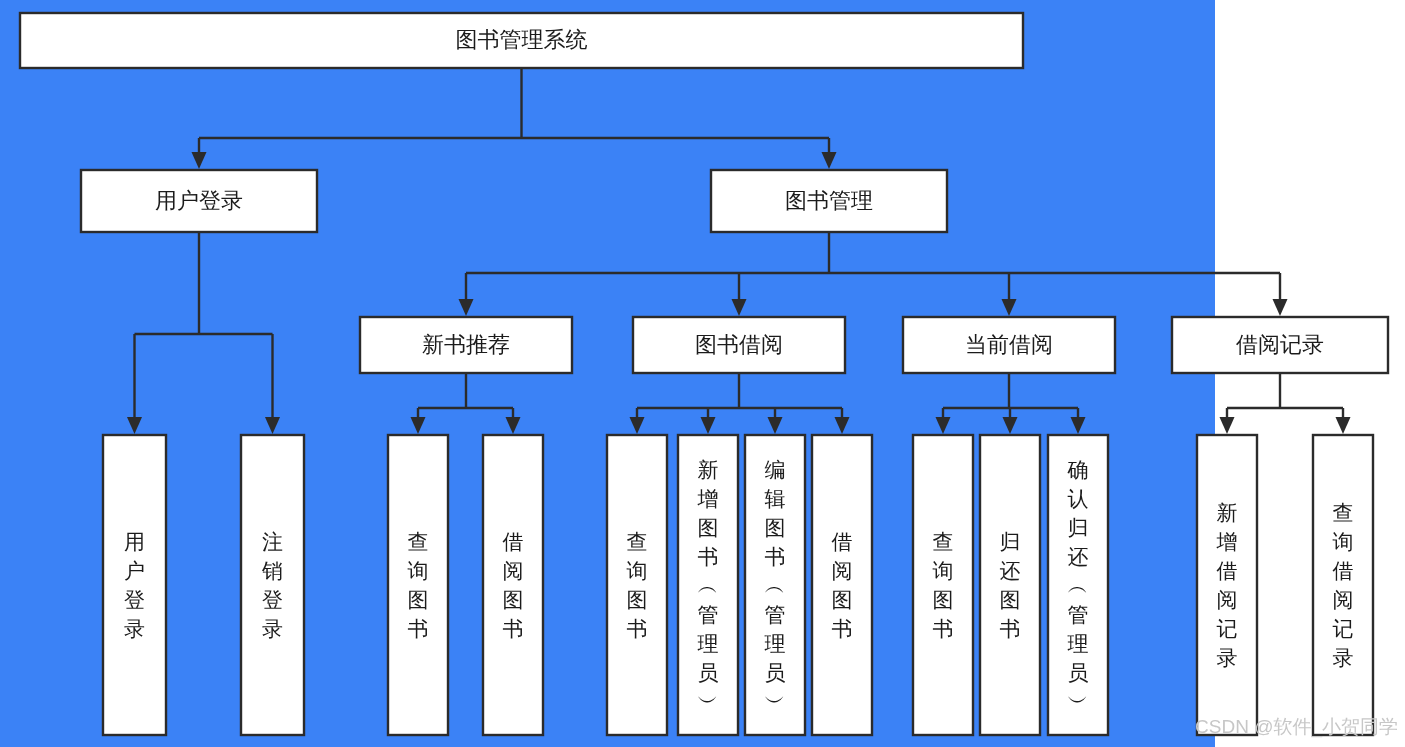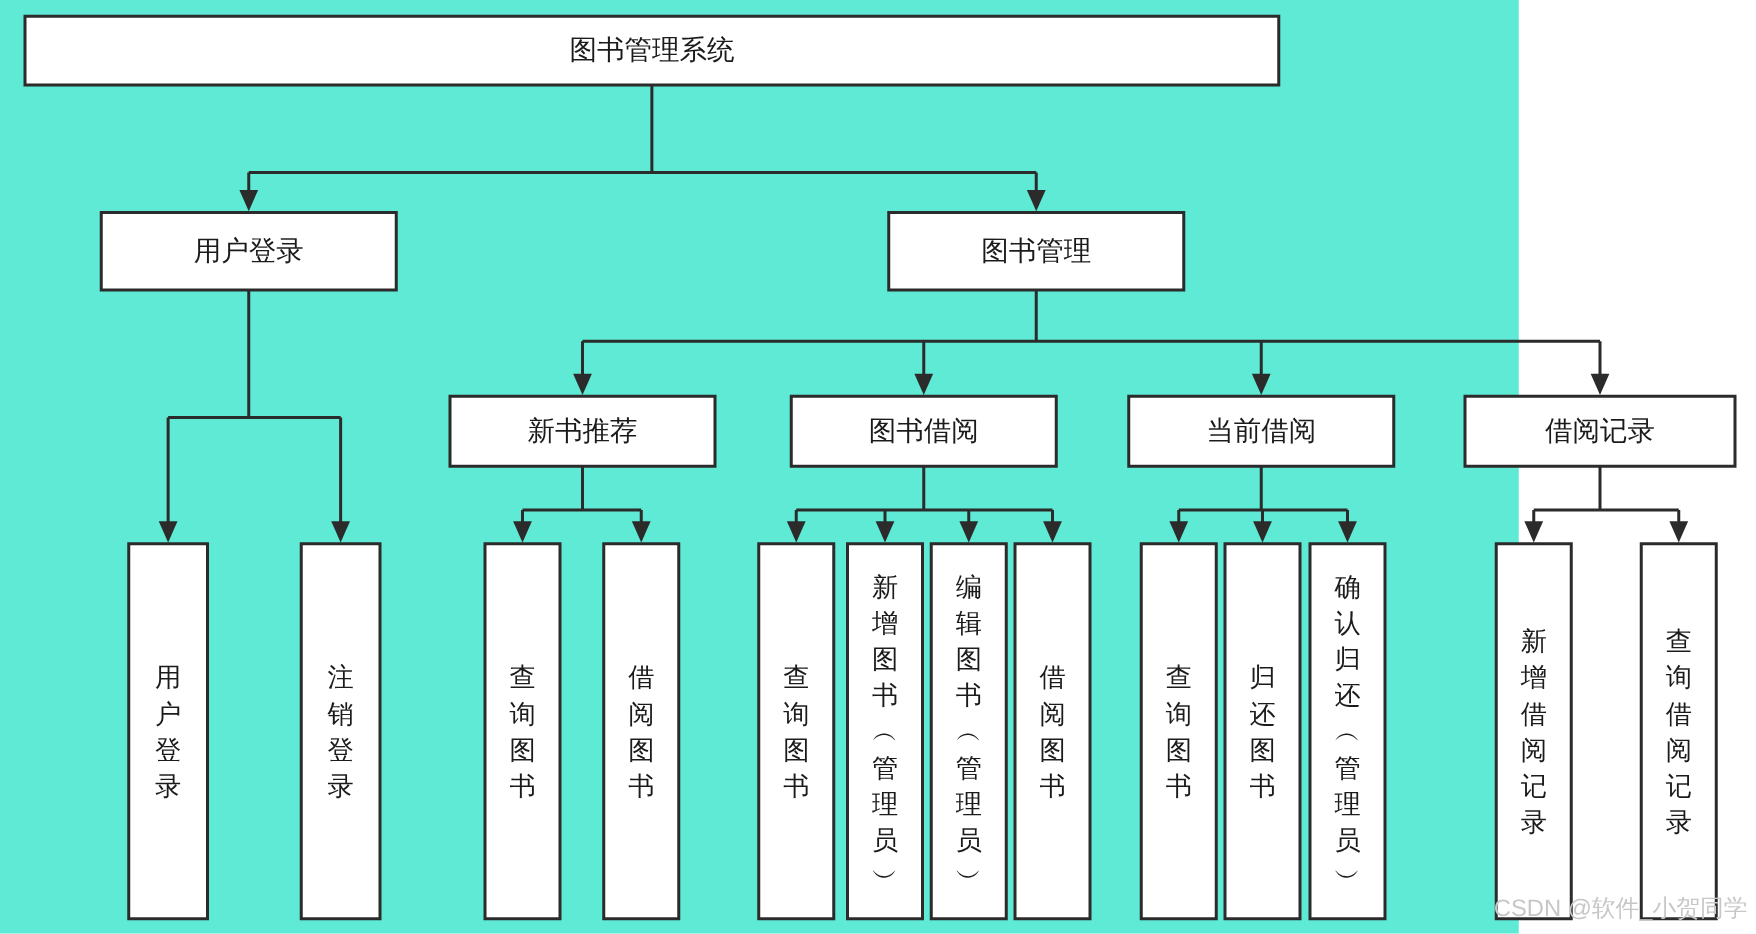--- a/index.html
+++ b/index.html
@@ -10,21 +10,21 @@
   body {
     width: 1405px;
     height: 747px;
     font-family: "Liberation Sans", "DejaVu Sans", sans-serif;
     overflow: hidden;
   }
   #diagram-root {
     position: relative;
     width: 1215px;
     height: 747px;
-    background: #5eead4;
+    background: #3b82f6;
   }
   svg.diagram-canvas {
     position: absolute;
     top: 0;
     left: 0;
     width: 1405px;
     height: 747px;
     display: block;
   }
   .node-box {

